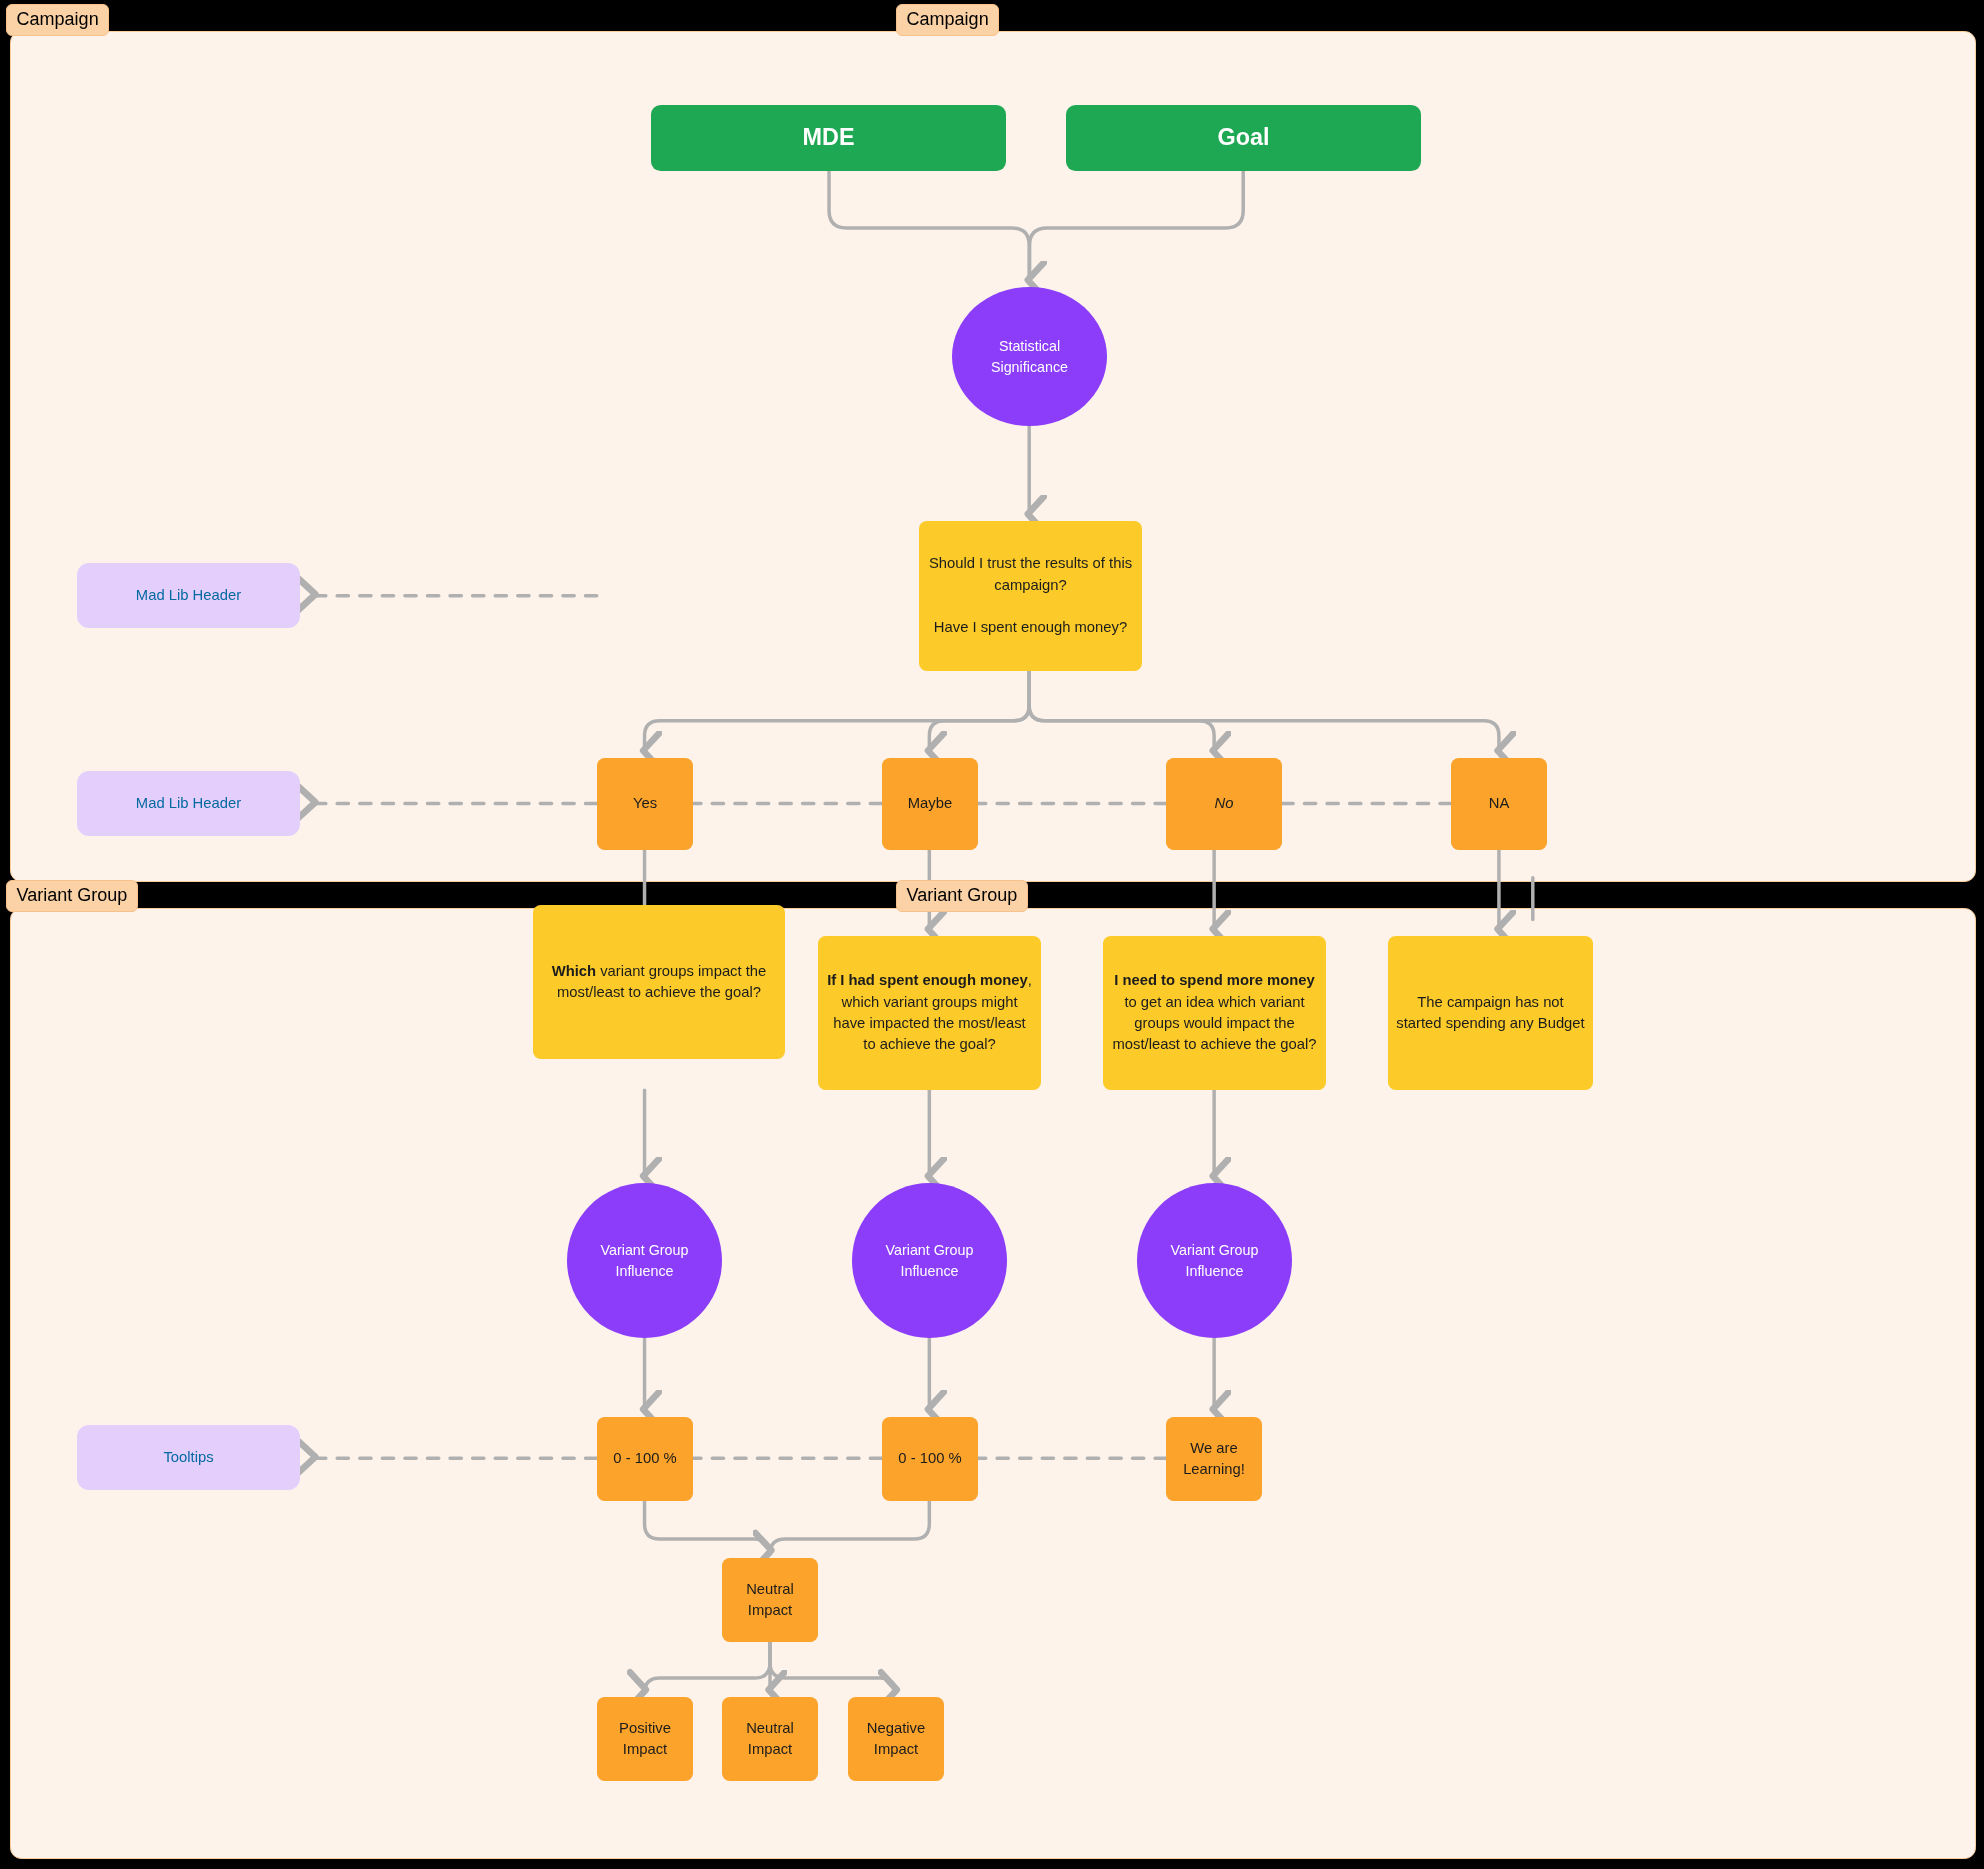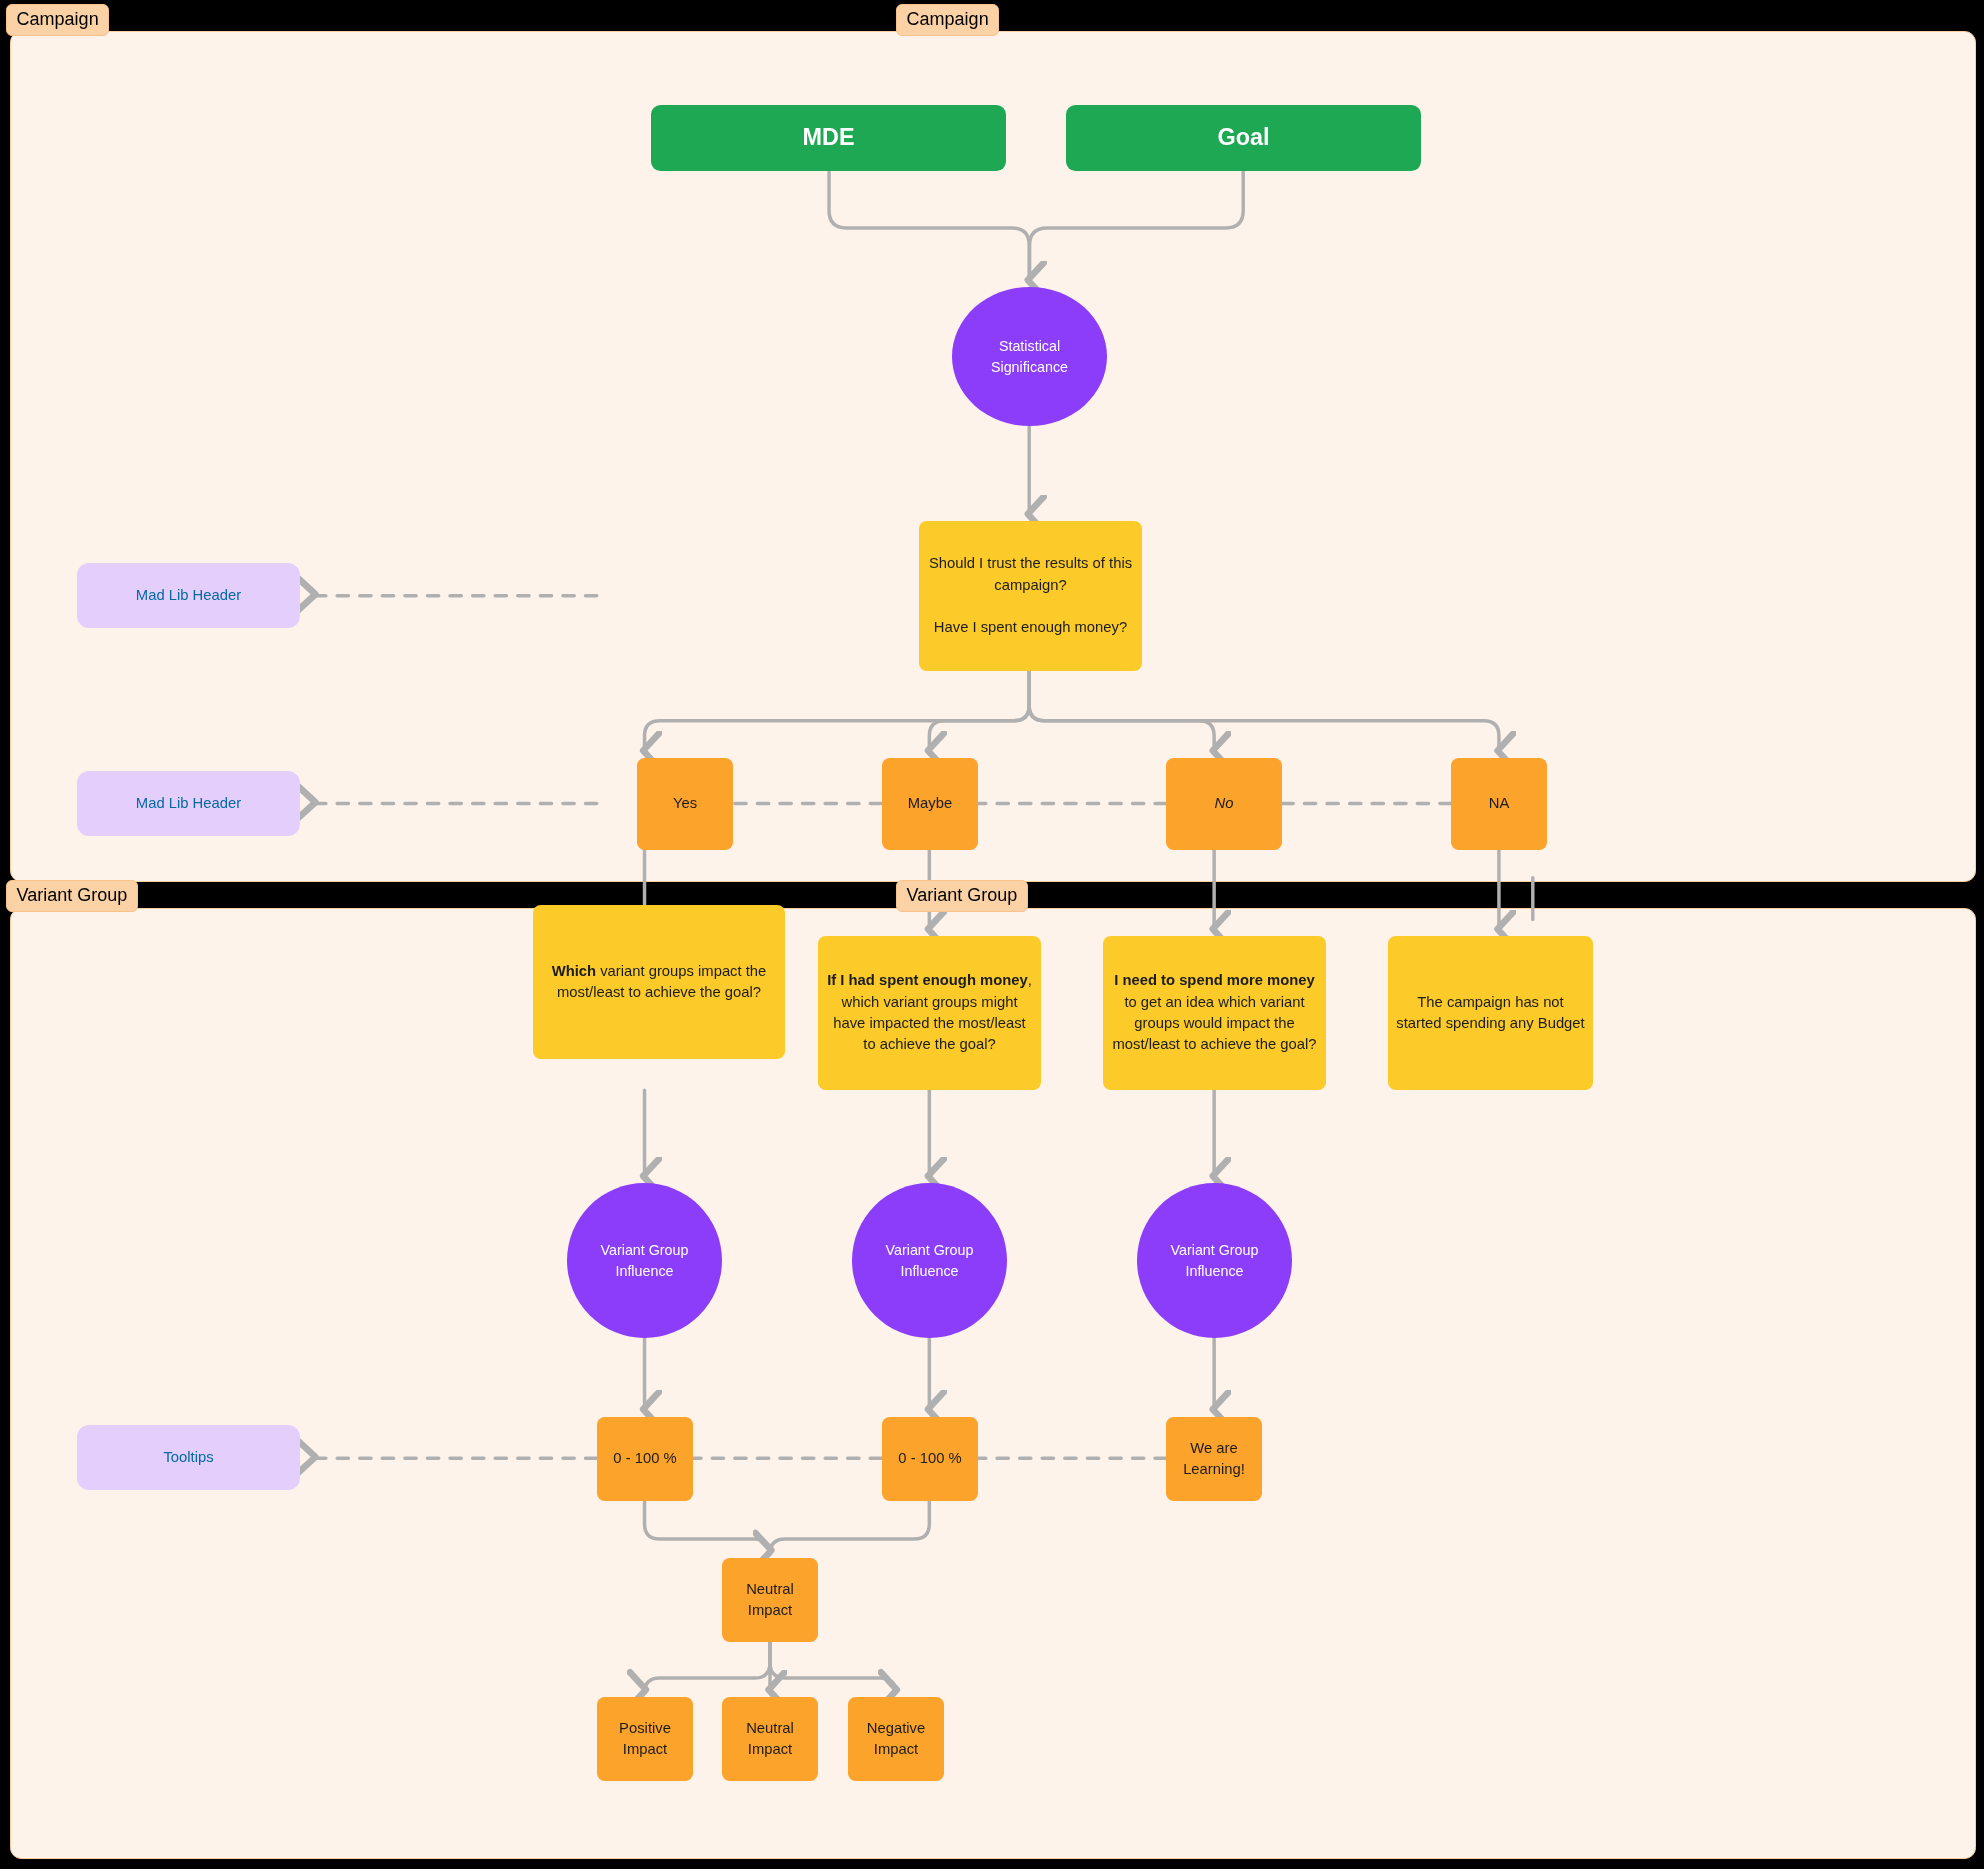--- a/index.html
+++ b/index.html
@@ -93,21 +93,21 @@
   }
   .node-yellow b, .node-orange b { font-weight: bold; }
 
   
   #n-mde        { left: 651px; top: 105px;  width: 355px;  height: 66px; }
   #n-goal       { left: 1066px; top: 105px;  width: 355px;  height: 66px; }
   #n-statsig    { left: 952px; top: 287px;  width: 155px;  height: 139px; }
   #n-question1  { left: 919px; top: 521px; width: 223px;  height: 150px; }
   #n-madlib1    { left: 77px;  top: 563px; width: 223px;  height: 65px; }
   #n-madlib2    { left: 77px;  top: 771px; width: 223px;  height: 65px; }
-  #n-yes        { left: 597px; top: 758px; width: 96px;  height: 92px; margin-left: 40px; }
+  #n-yes        { left: 597px; top: 758px; width: 96px;  height: 92px; }
   #n-maybe      { left: 882px; top: 758px; width: 96px;  height: 92px; }
   #n-no         { left: 1166px; top: 758px; width: 116px;  height: 92px; font-style: italic; }
   #n-na         { left: 1451px; top: 758px; width: 96px;  height: 92px; }
 
   
   #n-q-which    { left: 533px; top: 905px; width: 252px;  height: 154px; }
   #n-q-ifhad    { left: 818px; top: 936px; width: 223px;  height: 154px; }
   #n-q-needmore { left: 1103px; top: 936px; width: 223px;  height: 154px; }
   #n-q-notstart { left: 1388px; top: 936px; width: 205px;  height: 154px; }
 

